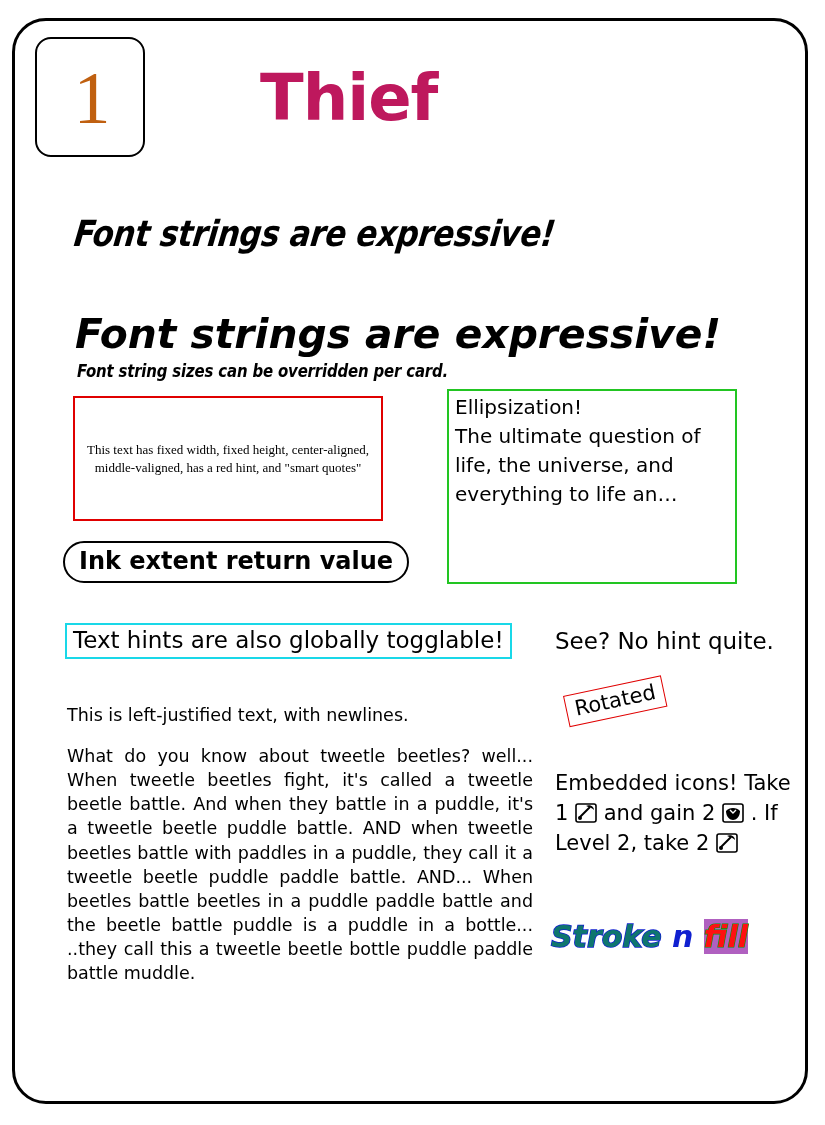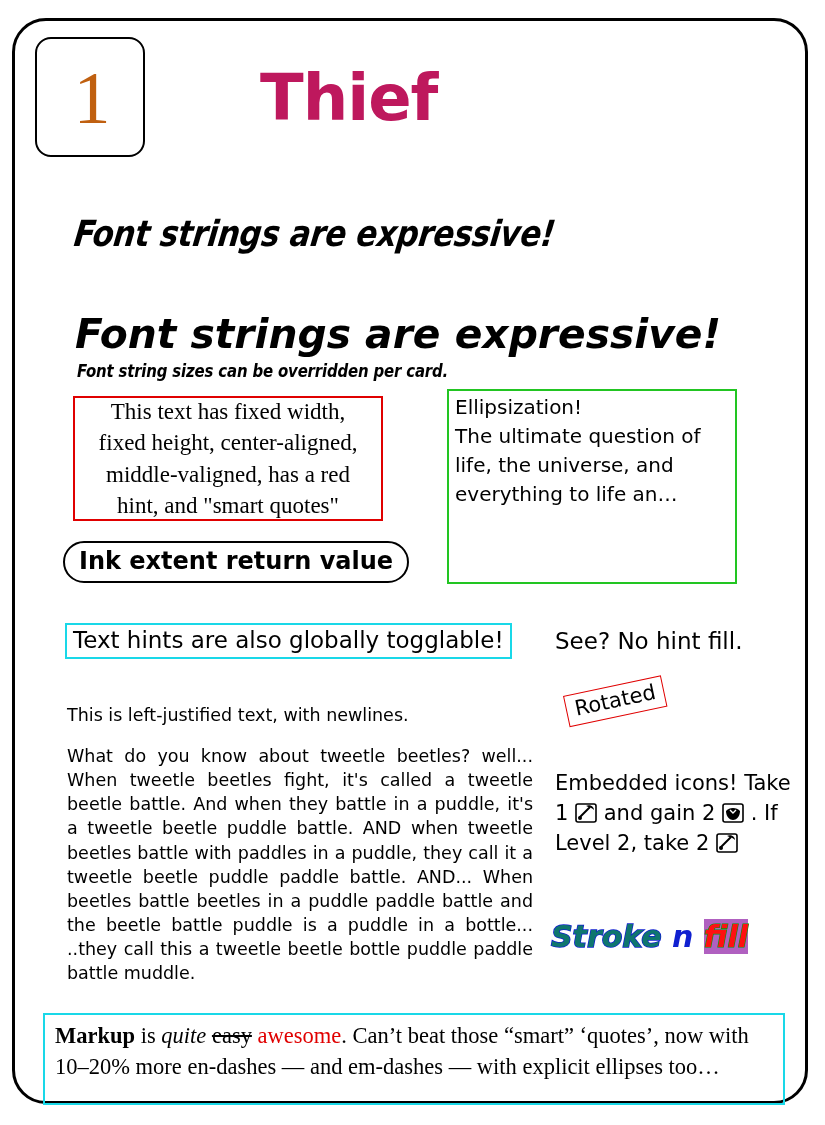--- a/index.html
+++ b/index.html
@@ -97,21 +97,21 @@
     width: 310px;
     height: 125px;
     border: 2px solid #e00000;
     box-sizing: border-box;
     display: flex;
     align-items: center;
     justify-content: center;
   }
   #fixed-box-text {
     font-family: "Liberation Serif", serif;
-    font-size: 23px;
+    font-size: 13px;
     line-height: 1.35;
     text-align: center;
     color: #000000;
     padding: 0 10px;
   }
   
   #ellipsis-box {
     position: absolute;
     left: 432px;
     top: 368px;
@@ -283,21 +283,21 @@
     <div id="fixed-box-text">This text has fixed width, fixed height, center-aligned, middle-valigned, has a red hint, and "smart quotes"</div>
   </div>
 
   <div id="ellipsis-box">
     <div id="ellipsis-text">Ellipsization!<br>The ultimate question of life, the universe, and everything to life an…</div>
   </div>
 
   <div id="ink-extent">Ink extent return value</div>
 
   <div id="hint-box">Text hints are also globally togglable!</div>
-  <div id="no-hint">See? No hint fill.</div>
+  <div id="no-hint">See? No hint quite.</div>
 
   <div id="body-intro">This is left-justified text, with newlines.</div>
   <div id="body-just">What do you know about tweetle beetles? well... When tweetle beetles fight, it's called a tweetle beetle battle. And when they battle in a puddle, it's a tweetle beetle puddle battle. AND when tweetle beetles battle with paddles in a puddle, they call it a tweetle beetle puddle paddle battle. AND... When beetles battle beetles in a puddle paddle battle and the beetle battle puddle is a puddle in a bottle... ..they call this a tweetle beetle bottle puddle paddle battle muddle.</div>
 
   <div id="rotated">Rotated</div>
 
   <div id="icons-text">
     <span>Embedded icons! Take 1</span>
     <span class="icon-glyph">
       <svg width="22" height="20" viewBox="0 0 22 20">
@@ -325,19 +325,14 @@
       </svg>
     </span>
   </div>
 
   <div id="stroke-fill">
     <span class="s1">Stroke</span>
     <span class="s2">n</span>
     <span class="s3">fill</span>
   </div>
 
-  <div id="markup-box">
-    <div id="markup-text">
-      <b>Markup</b><span> is </span><i>quite</i><span> </span><s>easy</s><span> </span><span class="red">awesome</span><span>. Can’t beat those “smart” ‘quotes’, now with 10–20% more en-dashes — and em-dashes — with explicit ellipses too…</span>
-    </div>
-  </div>
 
 </div>
 
 </body></html>

